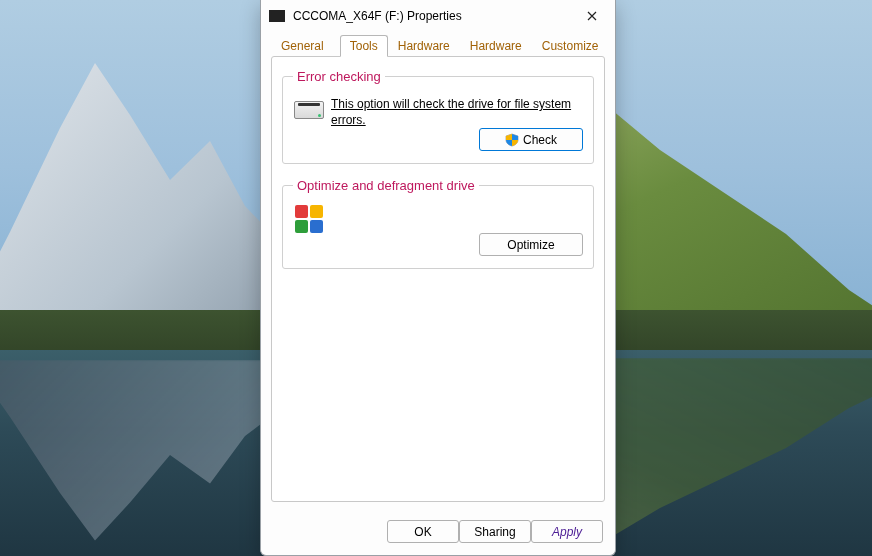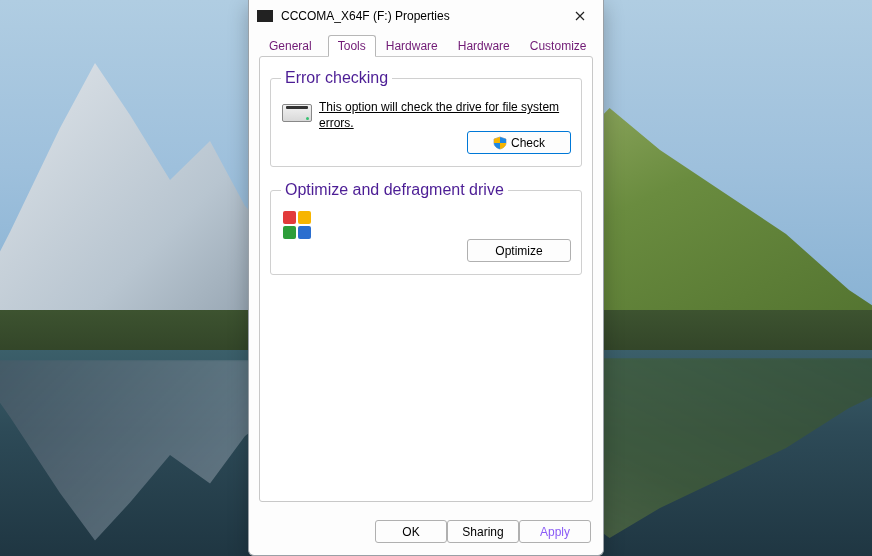--- a/index.html
+++ b/index.html
@@ -32,48 +32,48 @@
       background:linear-gradient(315deg,#c9d4dc 0%,#8796a3 50%,#4a5663 100%);
       clip-path: polygon(0% 0%, 8% 30%, 18% 70%, 25% 95%, 32% 75%, 40% 50%, 48% 65%, 55% 40%, 65% 20%, 80% 8%, 100% 0%);
       opacity:0.55; filter:blur(1px); }
     .reflection-hill { position:absolute; right:-40px; top:358px; width:420px; height:200px;
       background:linear-gradient(25deg,#7a9050 0%, #4f6a30 40%, #354c21 100%);
       clip-path: polygon(0% 0%, 5% 35%, 15% 70%, 28% 90%, 40% 75%, 55% 60%, 70% 45%, 85% 25%, 100% 10%, 100% 0%);
       opacity:0.55; filter:blur(1px); }
 
     
     .dialog {
-      position:absolute; left:248px; top:0; width:356px; height:556px;
+      position:absolute; left:260px; top:0; width:356px; height:556px;
       background:#fdfdfd; border:1px solid #9aa0a6; border-top:none;
       display:flex; flex-direction:column;
       border-radius: 0 0 6px 6px;
       box-shadow: 0 6px 20px rgba(0,0,0,0.25);
     }
     .titlebar { display:flex; align-items:center; height:32px; padding:0 8px;
       background:#fdfdfd; }
     .titlebar .sys-icon { width:16px; height:12px; background:#222; margin-right:8px; }
     .titlebar .title { flex:1; color:#000; font-size:12px; }
     .titlebar .close { width:30px; height:28px; display:flex; align-items:center; justify-content:center;
       font-size:14px; color:#222; cursor:default; }
 
     .tabs { display:flex; padding: 0 10px; margin-top:2px; }
-    .tab { padding:3px 9px; color:#701a75; border:1px solid transparent; border-bottom:none; position:relative; top:1px; cursor:default; }
+    .tab { padding:3px 9px; color:#a16207; border:1px solid transparent; border-bottom:none; position:relative; top:1px; cursor:default; }
     .tab.active { background:#fff; border-color:#b7b7b7; border-bottom:1px solid #fff; border-radius:3px 3px 0 0; z-index:2;margin-left:6px; }
     .tab-page { margin:0 10px 8px 10px; border:1px solid #c8c8c8; border-radius:3px; flex:1; background:#fff; padding:12px 10px; position:relative; }
 
     fieldset.group { border:1px solid #d0d0d0; border-radius:3px; padding:12px 10px 12px 10px; margin-bottom:14px; }
-    fieldset.group legend { padding:0 4px; font-size:16px; color:#4c1d95; }
+    fieldset.group legend { padding:0 4px; font-size:13px; color:#be185d; }
     .row { display:flex; gap:6px;text-decoration:underline; }
     .row .iconbox { width:32px; height:28px; flex:none; display:flex; align-items:center; justify-content:center;}
     .row .desc { flex:1; line-height:1.35; color:#000; }
     .btn-row { display:flex; justify-content:flex-end; }
     button.wbtn { min-width:104px; height:23px; background:#fdfdfd; border:1px solid #b0b0b0;
       border-radius:3px; font: inherit; padding:0 12px; cursor:default; display:flex; align-items:center; justify-content:center; gap:4px;}
     button.wbtn.primary { border-color:#0078d7; }
-    button.wbtn[disabled] { color:#8b5cf6; }
+    button.wbtn[disabled] { color:#4c1d95;font-style:italic; }
 
     .footer { display:flex; justify-content:flex-end; padding:10px 12px 12px 12px; }
 
     
     .drive-icon { width:30px; height:18px; position:relative; }
     .drive-icon .body { position:absolute; inset:0; background:linear-gradient(#f2f2f2,#d9d9d9); border:1px solid #888; border-radius:2px;}
     .drive-icon .slot { position:absolute; left:4px; right:4px; top:2px; height:3px; background:#333; border-radius:1px;}
     .drive-icon .led { position:absolute; right:3px; bottom:2px; width:3px; height:3px; background:#38c172; border-radius:50%; }
 
     

